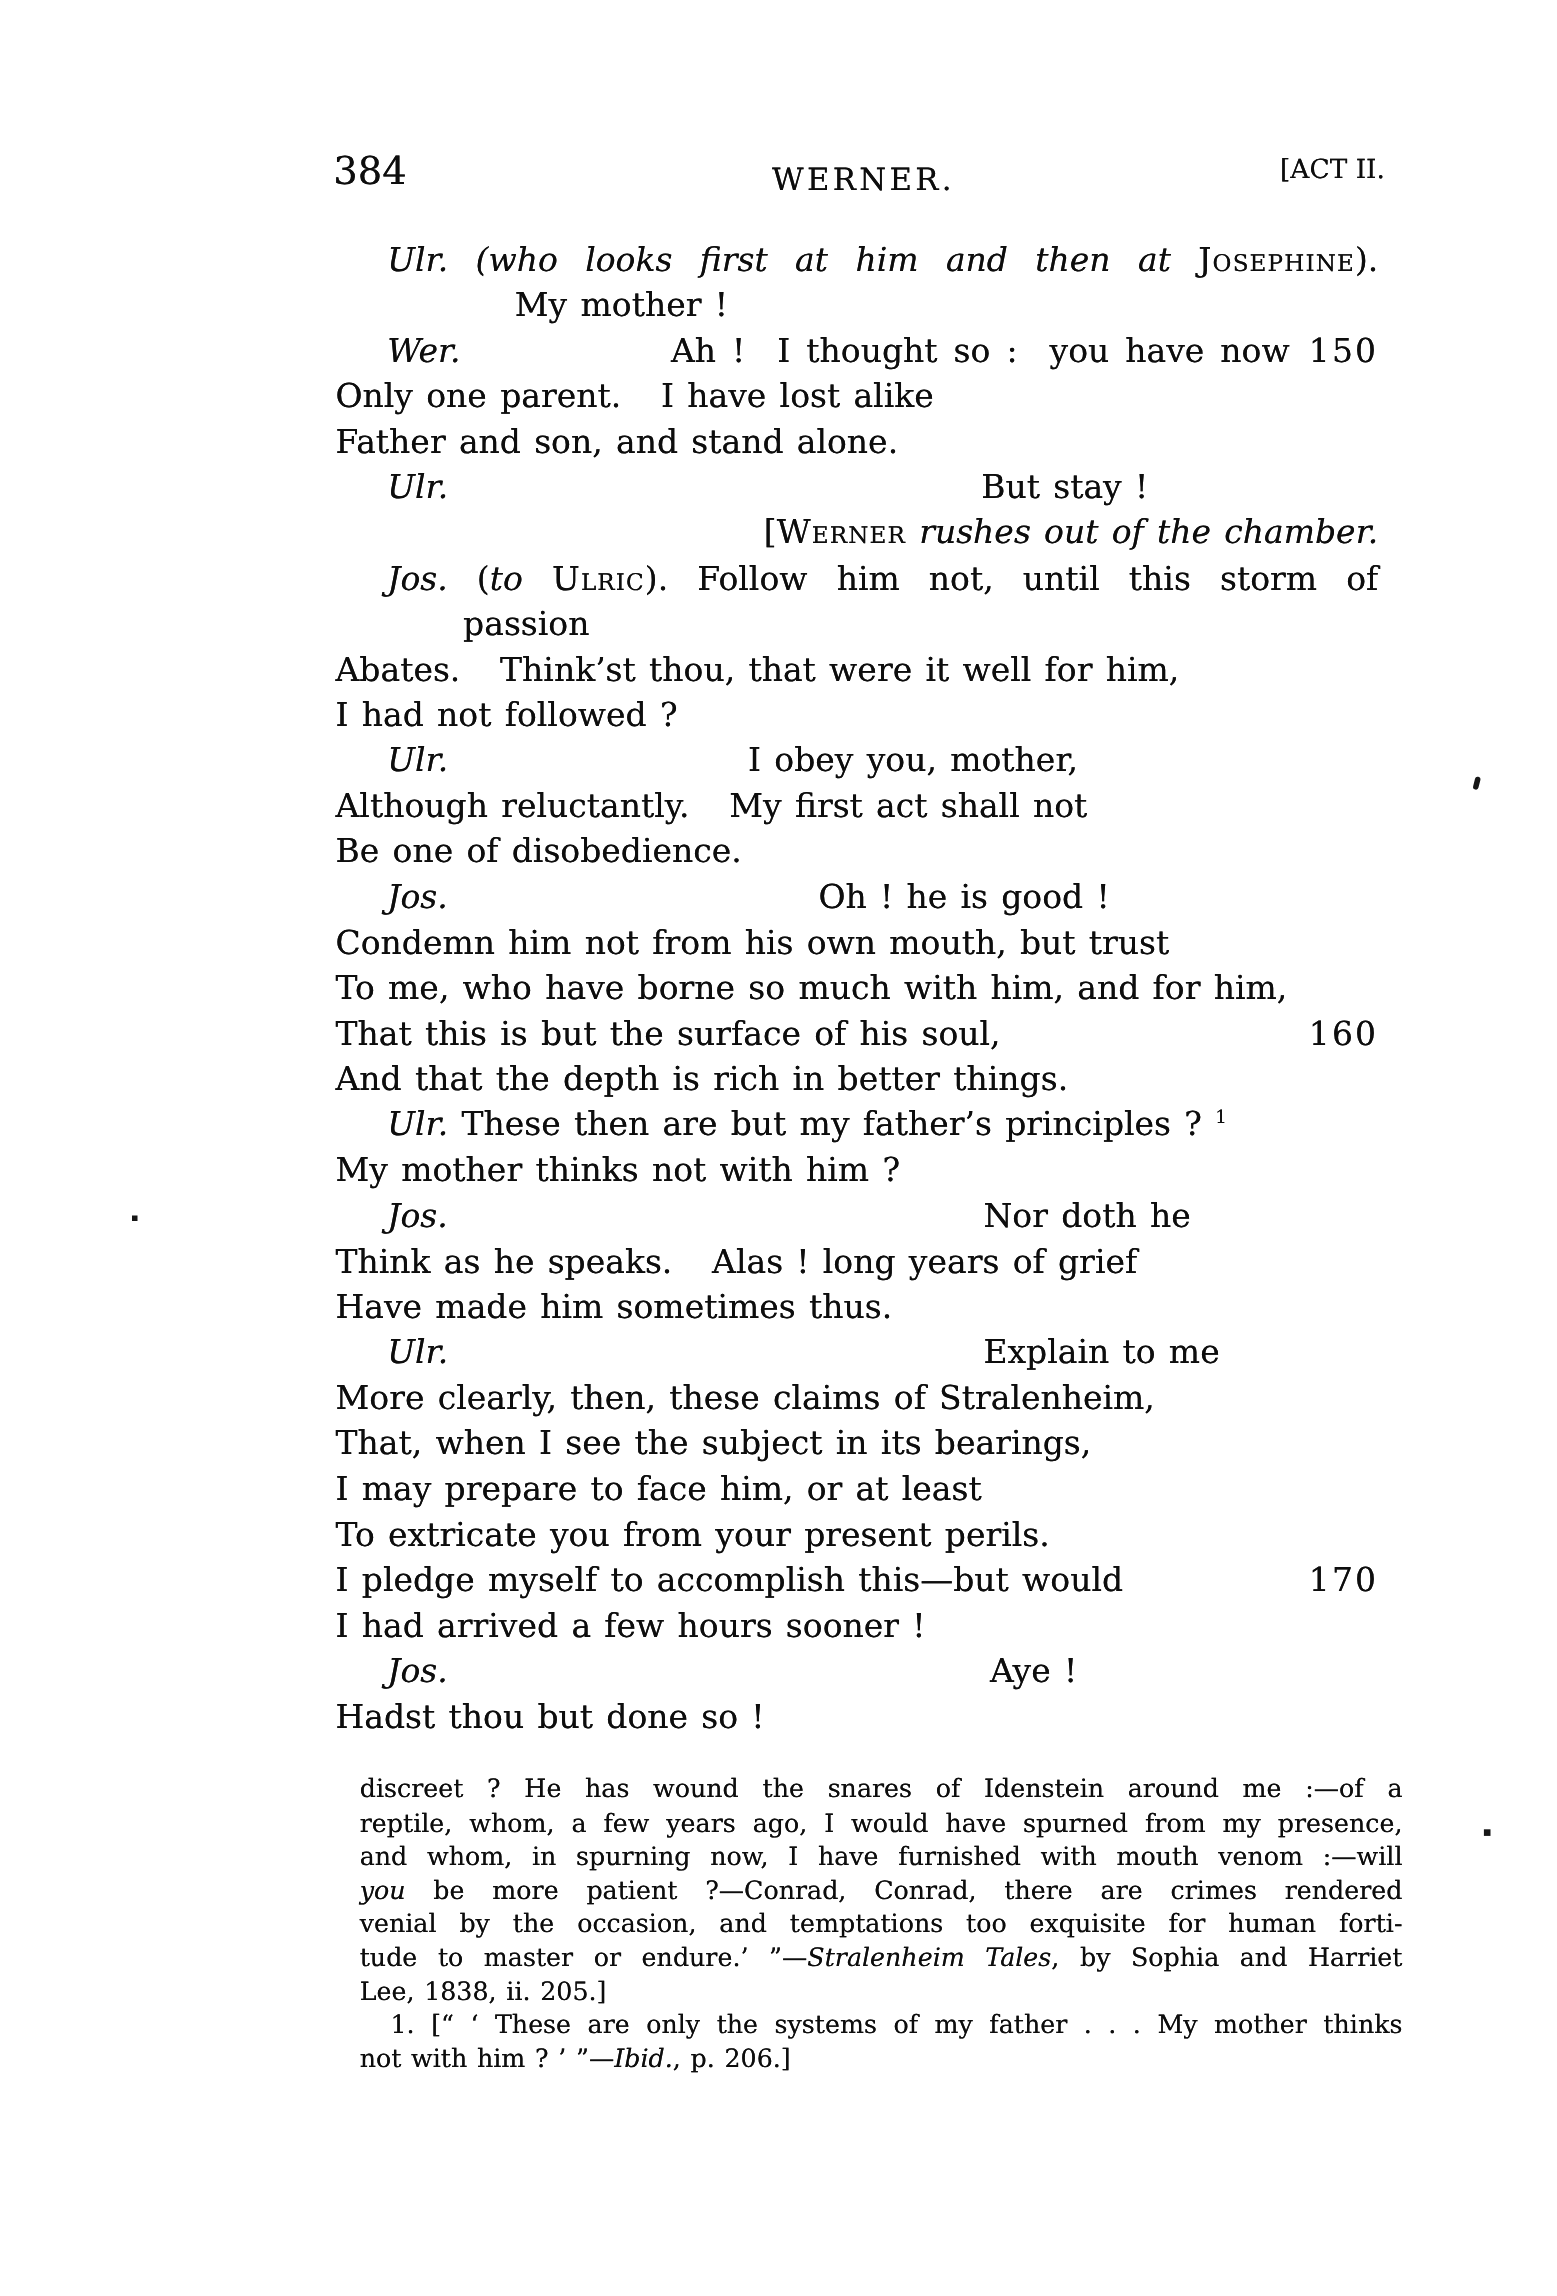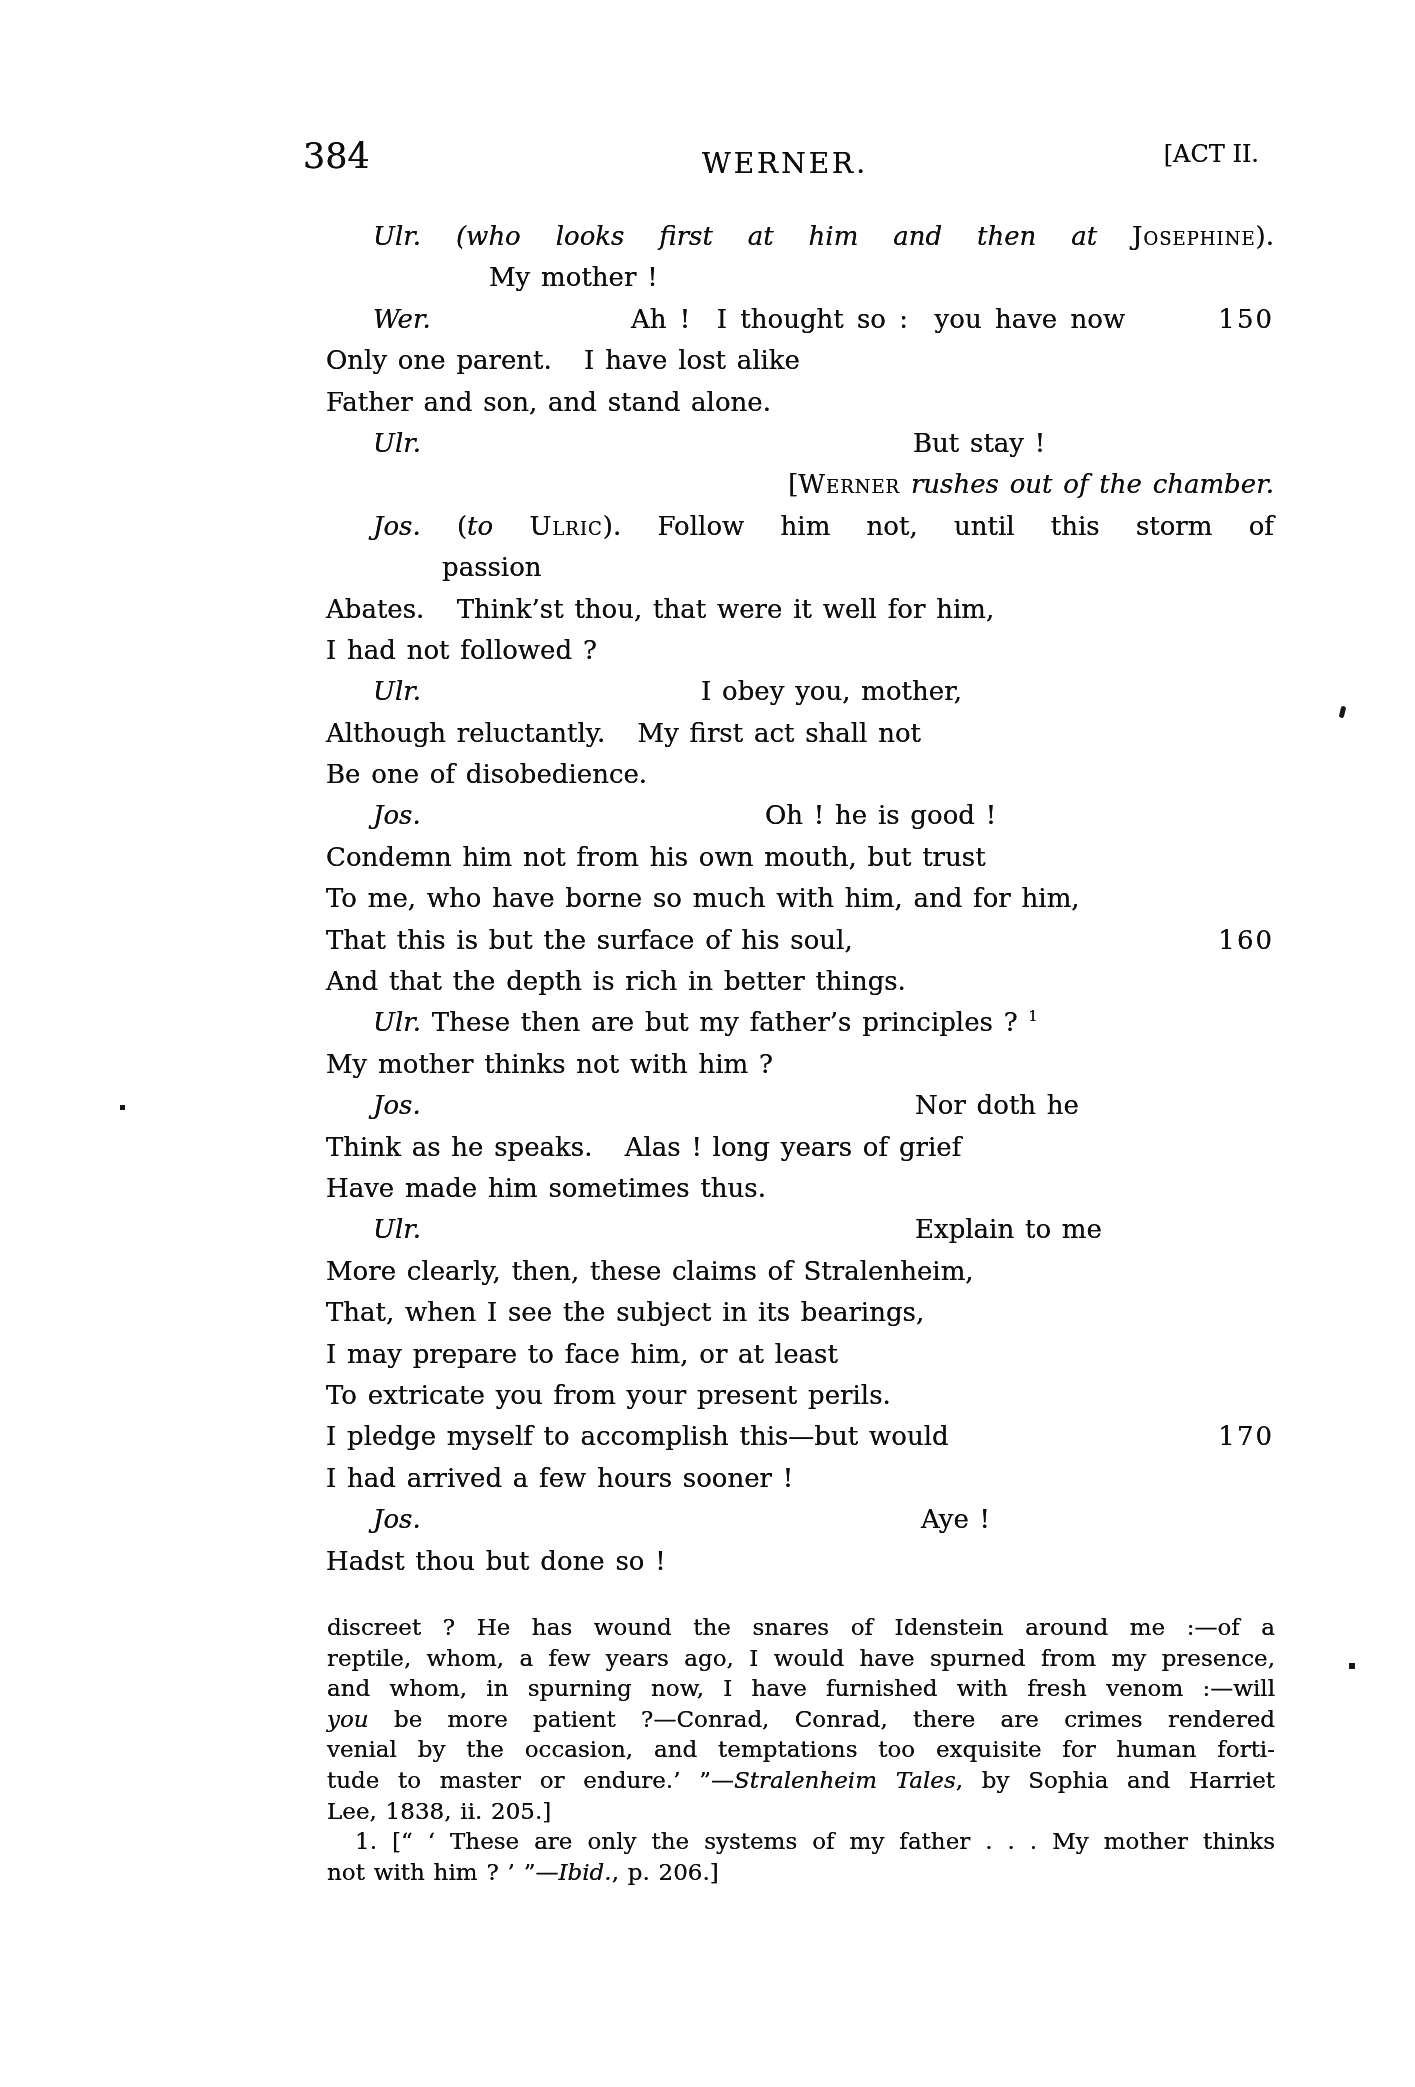--- a/index.html
+++ b/index.html
@@ -12,21 +12,21 @@
     color:#0d0d0d;
     text-shadow:0 0 .6px rgba(10,10,10,.85);
   }
   
   #pageno{position:absolute;left:303px;top:139px;font-size:35px;line-height:1;}
   #htitle{position:absolute;left:311px;top:150px;width:948px;text-align:center;
           font-size:28px;letter-spacing:3px;line-height:1;}
   #hact{position:absolute;left:311px;top:142px;width:948px;text-align:right;
         font-size:24px;line-height:1;}
   
-  #play{position:absolute;left:326px;top:216px;width:948px;font-size:26px;
+  #play{position:absolute;left:305px;top:216px;width:948px;font-size:30px;
         word-spacing:2.5px;}
   .pline{position:relative;height:41.4px;line-height:41.4px;white-space:pre;}
   .pline.justify{white-space:normal;text-align:justify;text-align-last:justify;}
   .pline.right{white-space:normal;text-align:right;}
   .abs{position:absolute;top:0;white-space:pre;}
   .lnum{position:absolute;right:0;top:0;letter-spacing:2px;}
   
   #footnote{position:absolute;left:327px;top:1612px;width:948px;font-size:23px;
             word-spacing:1.5px;}
   .fline{position:relative;height:30.6px;line-height:30.6px;white-space:pre;}
@@ -81,21 +81,21 @@
       <div class="pline"><span class="rm">To extricate you from your present perils.</span></div>
       <div class="pline"><span class="rm">I pledge myself to accomplish this—but would</span><span class="lnum">170</span></div>
       <div class="pline"><span class="rm">I had arrived a few hours sooner !</span></div>
       <div class="pline"><span class="it abs" style="left: 47px;">Jos.</span><span class="rm abs" style="left: 595px;">Aye !</span></div>
       <div class="pline"><span class="rm">Hadst thou but done so !</span></div>
     </div>
 
   <div id="footnote">
       <div class="fline justify"><span class="rm">discreet ?  He has wound the snares of Idenstein around me :—of a</span></div>
       <div class="fline justify"><span class="rm">reptile, whom, a few years ago, I would have spurned from my presence,</span></div>
-      <div class="fline justify"><span class="rm">and whom, in spurning now, I have furnished with fresh venom :—will</span></div>
+      <div class="fline justify"><span class="rm">and whom, in spurning now, I have furnished with mouth venom :—will</span></div>
       <div class="fline justify"><span class="it">you</span><span class="rm"> be more patient ?—Conrad, Conrad, there are crimes rendered</span></div>
       <div class="fline justify"><span class="rm">venial by the occasion, and temptations too exquisite for human forti-</span></div>
       <div class="fline justify"><span class="rm">tude to master or endure.’ ”—</span><span class="it">Stralenheim Tales</span><span class="rm">, by Sophia and Harriet</span></div>
       <div class="fline"><span class="rm">Lee, 1838, ii. 205.]</span></div>
       <div class="fline justify" style="padding-left: 28px;"><span class="rm">1. [“ ‘ These are only the systems of my father . . . My mother thinks</span></div>
       <div class="fline"><span class="rm">not with him ? ’ ”—</span><span class="it">Ibid.</span><span class="rm">, p. 206.]</span></div>
     </div>
 
   <div class="speck" id="speck-a"></div>
   <div class="speck" id="speck-b"></div>

